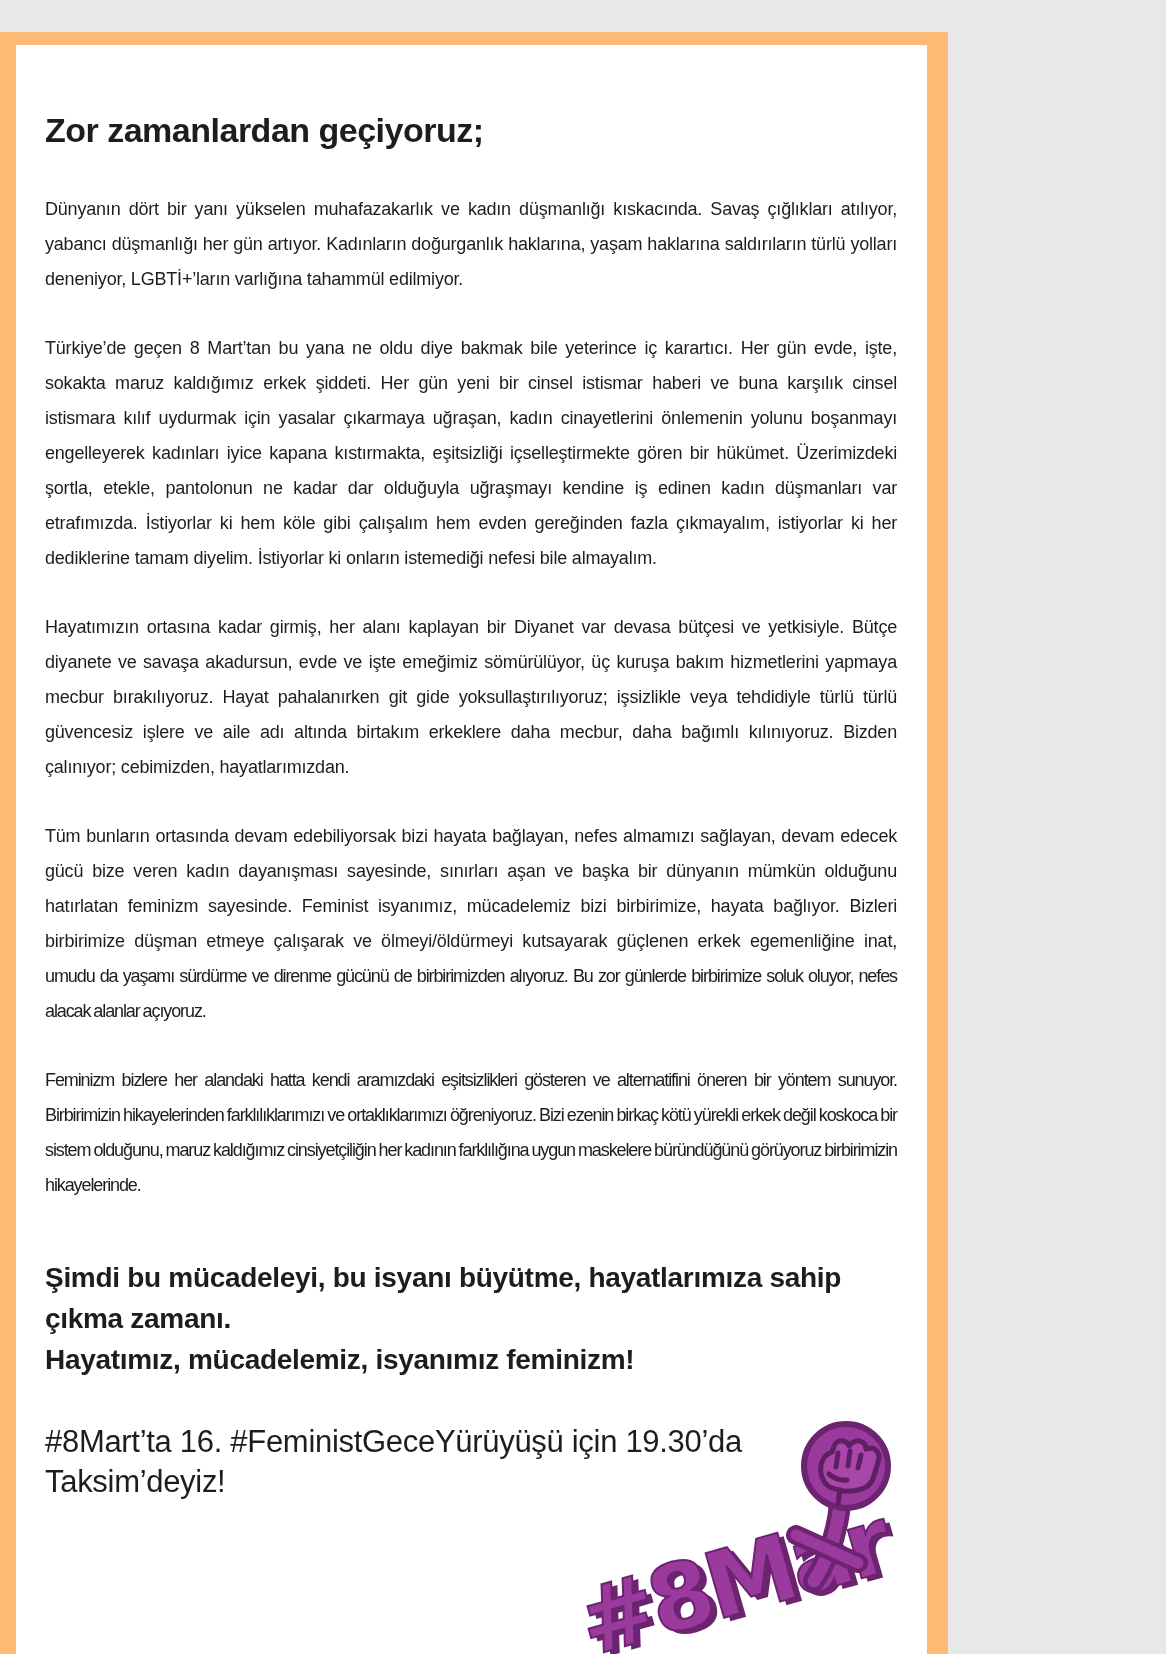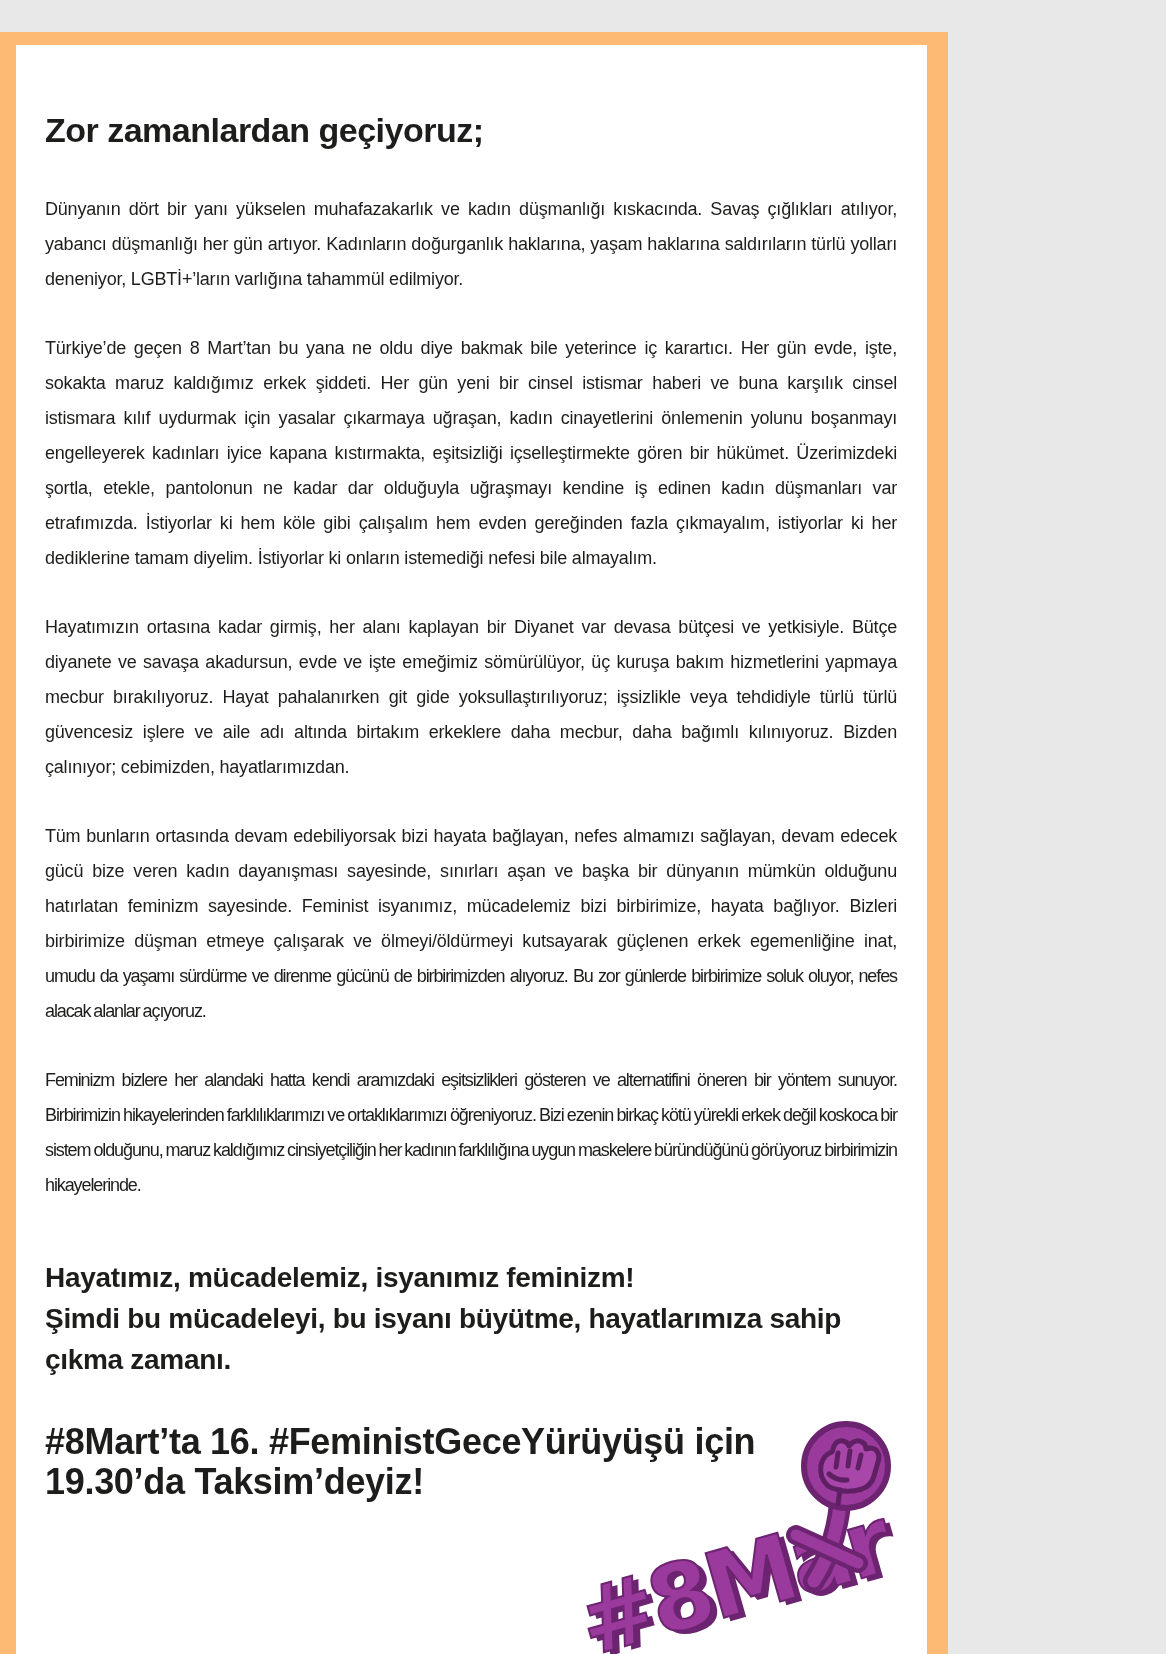--- a/index.html
+++ b/index.html
@@ -45,22 +45,22 @@
     font-size:28px;
     font-weight:700;
     line-height:41px;
     letter-spacing:-0.3px;
   }
   .footer{
     margin:42px 0 0 0;
   }
   .footer .ft-line{
     display:block;
-    font-size:36px;
-    font-weight:700;
+    font-size:31px;
+    font-weight:400;
     line-height:40px;
     letter-spacing:-0.3px;
   }
   .logo{
     position:absolute;
     right:10px;bottom:2px;
     width:345px;height:262px;
   }
   .logo svg{width:100%;height:100%;}
   .tag-shadow{
@@ -92,22 +92,22 @@
 
     <p class="body-par">Türkiye’de geçen 8 Mart’tan bu yana ne oldu diye bakmak bile yeterince iç karartıcı. Her gün evde, işte, sokakta maruz kaldığımız erkek şiddeti. Her gün yeni bir cinsel istismar haberi ve buna karşılık cinsel istismara kılıf uydurmak için yasalar çıkarmaya uğraşan, kadın cinayetlerini önlemenin yolunu boşanmayı engelleyerek kadınları iyice kapana kıstırmakta, eşitsizliği içselleştirmekte gören bir hükümet. Üzerimizdeki şortla, etekle, pantolonun ne kadar dar olduğuyla uğraşmayı kendine iş edinen kadın düşmanları var etrafımızda. İstiyorlar ki hem köle gibi çalışalım hem evden gereğinden fazla çıkmayalım, istiyorlar ki her dediklerine tamam diyelim. İstiyorlar ki onların istemediği nefesi bile almayalım.</p>
 
     <p class="body-par">Hayatımızın ortasına kadar girmiş, her alanı kaplayan bir Diyanet var devasa bütçesi ve yetkisiyle. Bütçe diyanete ve savaşa akadursun, evde ve işte emeğimiz sömürülüyor, üç kuruşa bakım hizmetlerini yapmaya mecbur bırakılıyoruz. Hayat pahalanırken git gide yoksullaştırılıyoruz; işsizlikle veya tehdidiyle türlü türlü güvencesiz işlere ve aile adı altında birtakım erkeklere daha mecbur, daha bağımlı kılınıyoruz. Bizden çalınıyor; cebimizden, hayatlarımızdan.</p>
 
     <p class="body-par"><span>Tüm bunların ortasında devam edebiliyorsak bizi hayata bağlayan, nefes almamızı sağlayan, devam edecek gücü bize veren kadın dayanışması sayesinde, sınırları aşan ve başka bir dünyanın mümkün olduğunu hatırlatan feminizm sayesinde. Feminist isyanımız, mücadelemiz bizi birbirimize, hayata bağlıyor. Bizleri birbirimize düşman etmeye çalışarak ve ölmeyi/öldürmeyi kutsayarak güçlenen erkek egemenliğine inat,</span> <span class="cond">umudu da yaşamı sürdürme ve direnme gücünü de birbirimizden alıyoruz. Bu zor günlerde birbirimize soluk oluyor, nefes alacak alanlar açıyoruz.</span></p>
 
     <p class="body-par cond">Feminizm bizlere her alandaki hatta kendi aramızdaki eşitsizlikleri gösteren ve alternatifini öneren bir yöntem sunuyor. Birbirimizin hikayelerinden farklılıklarımızı ve ortaklıklarımızı öğreniyoruz. Bizi ezenin birkaç kötü yürekli erkek değil koskoca bir sistem olduğunu, maruz kaldığımız cinsiyetçiliğin her kadının farklılığına uygun maskelere büründüğünü görüyoruz birbirimizin hikayelerinde.</p>
 
     <div class="emphasis">
+      <span class="em-line">Şimdi bu mücadeleyi, bu isyanı büyütme, hayatlarımıza sahip çıkma zamanı.</span>
       <span class="em-line">Hayatımız, mücadelemiz, isyanımız feminizm!</span>
-      <span class="em-line">Şimdi bu mücadeleyi, bu isyanı büyütme, hayatlarımıza sahip çıkma zamanı.</span>
     </div>
 
     <div class="footer">
       <span class="ft-line">#8Mart’ta 16. #FeministGeceYürüyüşü için 19.30’da Taksim’deyiz!</span>
     </div>
 
     <div class="logo">
       <svg viewBox="0 0 345 262" aria-hidden="true">
 
         <g transform="rotate(-16 150 185)">

